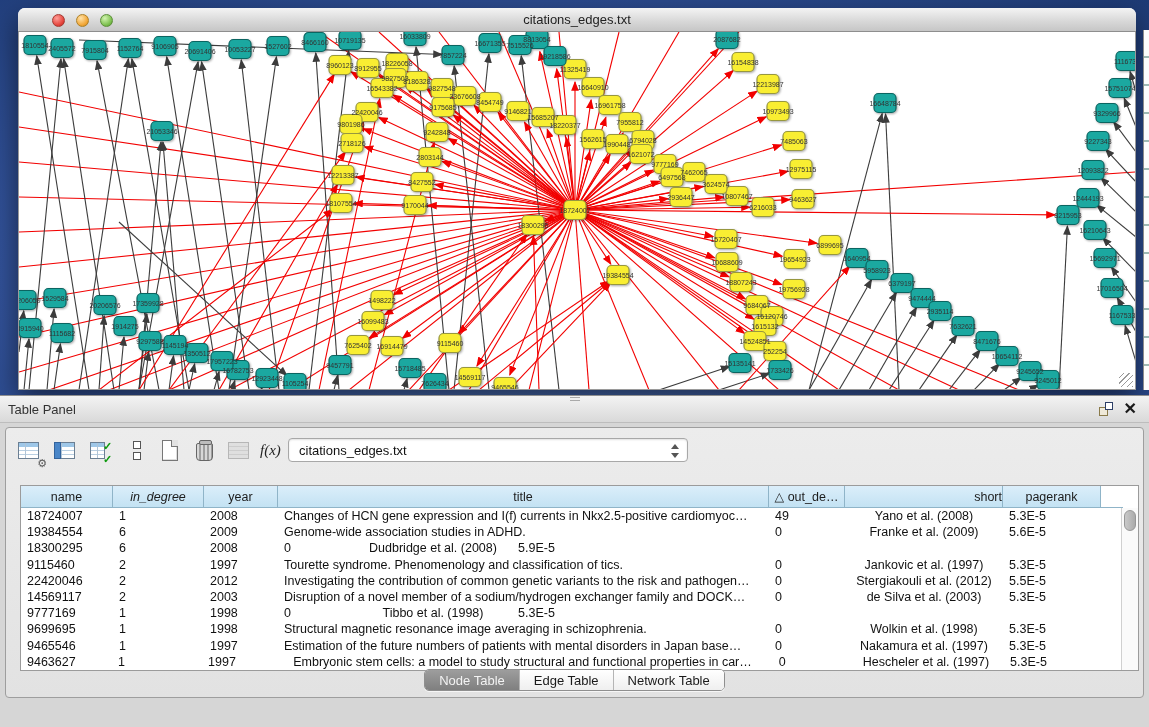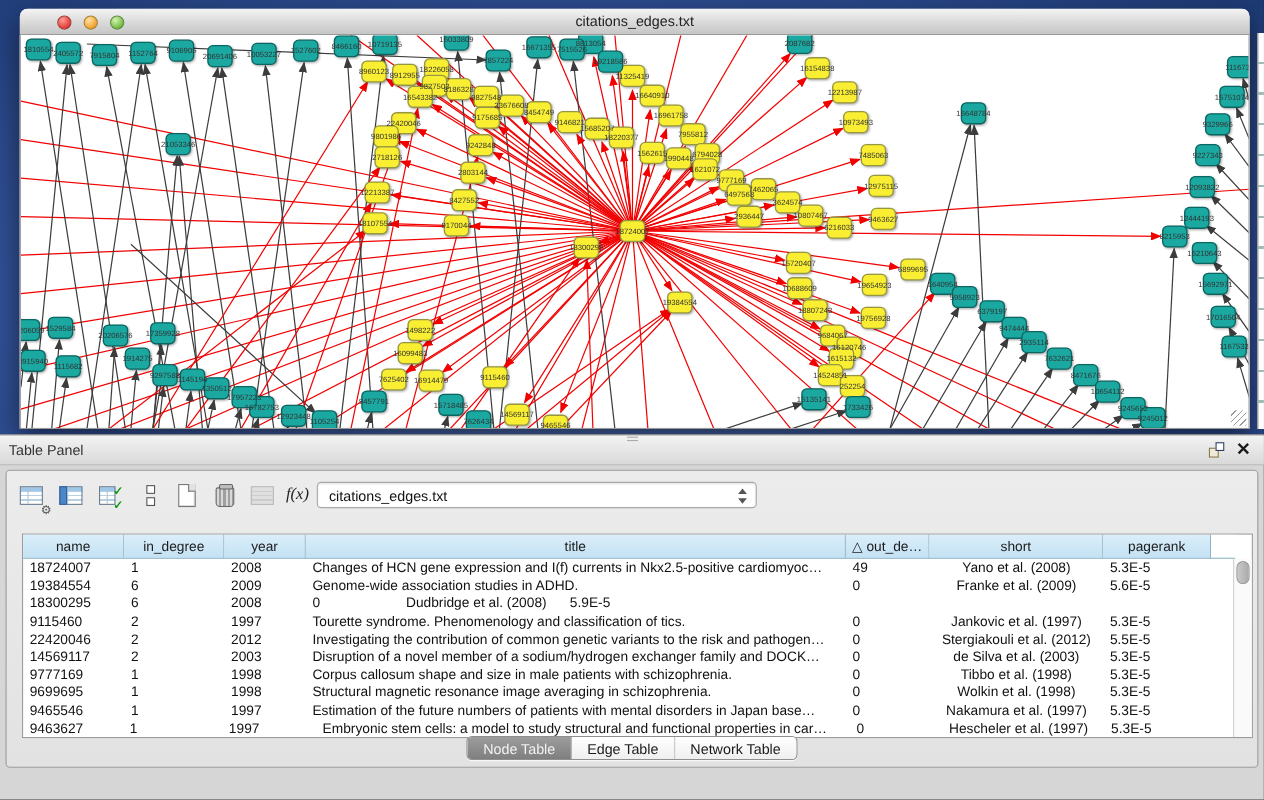--- a/index.html
+++ b/index.html
@@ -626,25 +626,25 @@
           <span class="steppers">
             <span class="up"></span>
               <span class="dn"></span>
           </span>
         </span>
       </div>
 
       <div id="tbl">
         <div id="thead-row">
             <div class="th" style="width: 92px;">name</div>
-            <div class="th" style="width: 91px;">in_degree</div>
+            <div class="th" style="width: 91px; font-style: italic;">in_degree</div>
             <div class="th" style="width: 74px;">year</div>
             <div class="th" style="width: 491px;">title</div>
             <div class="th" style="width: 76px;">△ out_de…</div>
-            <div class="th" style="width: 158px;">short</div>
+            <div class="th" style="width: 158px; text-align: right;">short</div>
             <div class="th" style="width: 98px;">pagerank</div>
             <div class="th" style="width: 22px; background: rgb(255, 255, 255); border-right: none; border-bottom: 1px solid rgb(143, 180, 200);"></div>
           </div>
         <div id="tbody">
             <div class="tr">
               <div class="td" style="width: 92px;">18724007</div>
               <div class="td" style="width: 91px;">1</div>
               <div class="td" style="width: 74px;">2008</div>
               <div class="td" style="width: 491px;">Changes of HCN gene expression and I(f) currents in Nkx2.5-positive cardiomyoc…</div>
               <div class="td" style="width: 76px;">49</div>
@@ -692,21 +692,20 @@
               <div class="td" style="width: 74px;">2003</div>
               <div class="td" style="width: 491px;">Disruption of a novel member of a sodium/hydrogen exchanger family and DOCK…</div>
               <div class="td" style="width: 76px;">0</div>
               <div class="td center" style="width: 158px;">de Silva et al. (2003)</div>
               <div class="td" style="width: 98px;">5.3E-5</div>
             </div>
             <div class="tr">
               <div class="td" style="width: 92px;">9777169</div>
               <div class="td" style="width: 91px;">1</div>
               <div class="td" style="width: 74px;">1998</div>
-              <div class="td" style="width: 491px;">Corpus callosum shape and size in male patients with schizophrenia.</div>
               <div class="td" style="width: 76px;">0</div>
               <div class="td center" style="width: 158px;">Tibbo et al. (1998)</div>
               <div class="td" style="width: 98px;">5.3E-5</div>
             </div>
             <div class="tr">
               <div class="td" style="width: 92px;">9699695</div>
               <div class="td" style="width: 91px;">1</div>
               <div class="td" style="width: 74px;">1998</div>
               <div class="td" style="width: 491px;">Structural magnetic resonance image averaging in schizophrenia.</div>
               <div class="td" style="width: 76px;">0</div>

